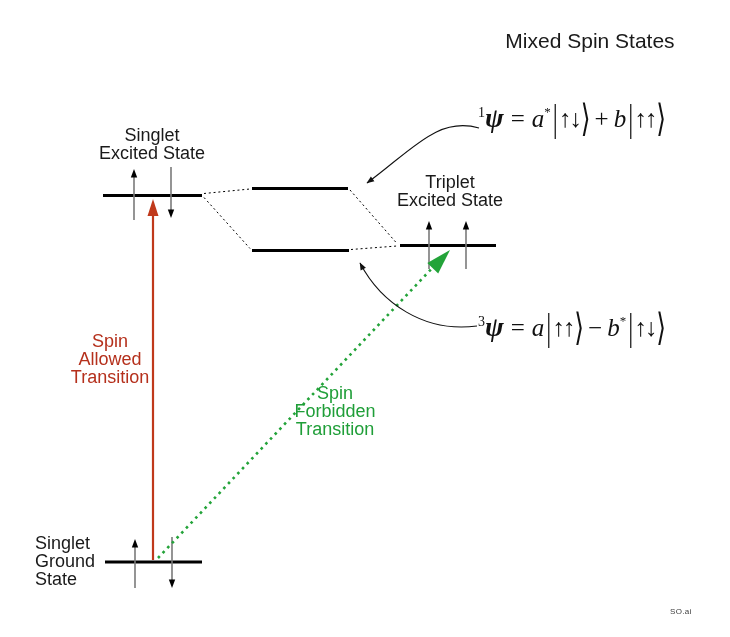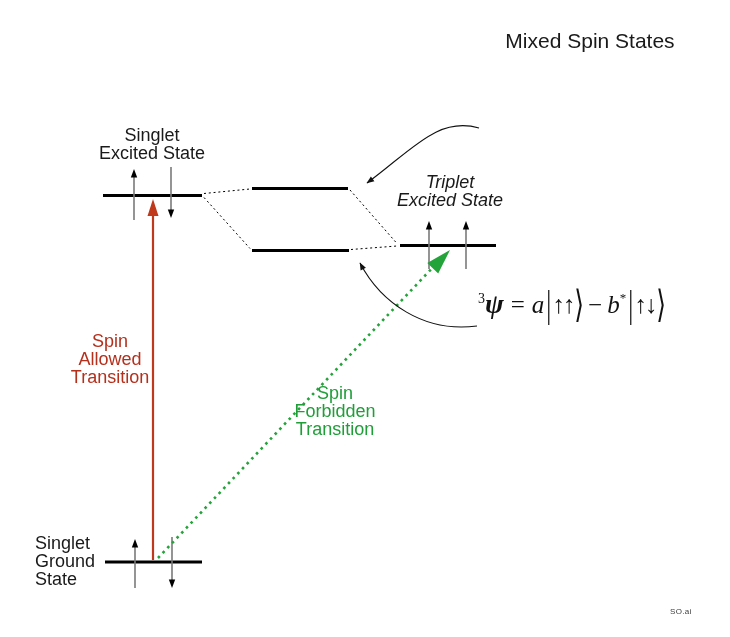--- a/index.html
+++ b/index.html
@@ -101,35 +101,38 @@
     <path class="curve" d="M 479,128 C 438,116 412,150 367,183" marker-end="url(#ah)"></path>
     <path class="curve" d="M 477,326 C 424,333 381,303 360,263" marker-end="url(#ah)"></path>
   </svg>
 
   <div class="lbl big" style="left:470px;top:28px;width:240px;">Mixed Spin States</div>
 
 
   <div class="lbl" style="left:92px;top:126px;width:120px;">Singlet
 Excited State</div>
 
-  <div class="lbl" style="left:390px;top:173px;width:120px;font-style:italic;">Triplet
+  <div class="lbl" style="left:390px;top:173px;width:120px;">Triplet
 Excited State</div>
 
   <div class="lbl red-text" style="left:58px;top:332px;width:104px;">Spin
 Allowed
 Transition</div>
 
   <div class="lbl green-text" style="left:283px;top:384px;width:104px;">Spin
 Forbidden
 Transition</div>
 
   <div class="lbl left-align" style="left:35px;top:534px;width:74px;">Singlet
 Ground
 State</div>
 
+  <div class="equation" style="left:478px;top:102px;">
+    <span class="sup">1</span><span class="psi">ψ</span><span class="rel">=</span><span class="var">a</span><span class="sup star">*</span><span class="bar">|</span><span class="ket">↑↓</span><span class="rang">⟩</span><span class="op">+</span><span class="var">b</span><span class="sup star"></span><span class="bar">|</span><span class="ket">↑↑</span><span class="rang">⟩</span>
+  </div>
 
-  <div class="equation" style="left:478px;top:288px;">
+  <div class="equation" style="left:478px;top:311px;">
     <span class="sup">3</span><span class="psi">ψ</span><span class="rel">=</span><span class="var">a</span><span class="sup star"></span><span class="bar">|</span><span class="ket">↑↑</span><span class="rang">⟩</span><span class="op">−</span><span class="var">b</span><span class="sup star">*</span><span class="bar">|</span><span class="ket">↑↓</span><span class="rang">⟩</span>
   </div>
 
   <div class="watermark" style="left:670px;top:607px;">SO.ai</div>
 
 </div>
 
 </body></html>

